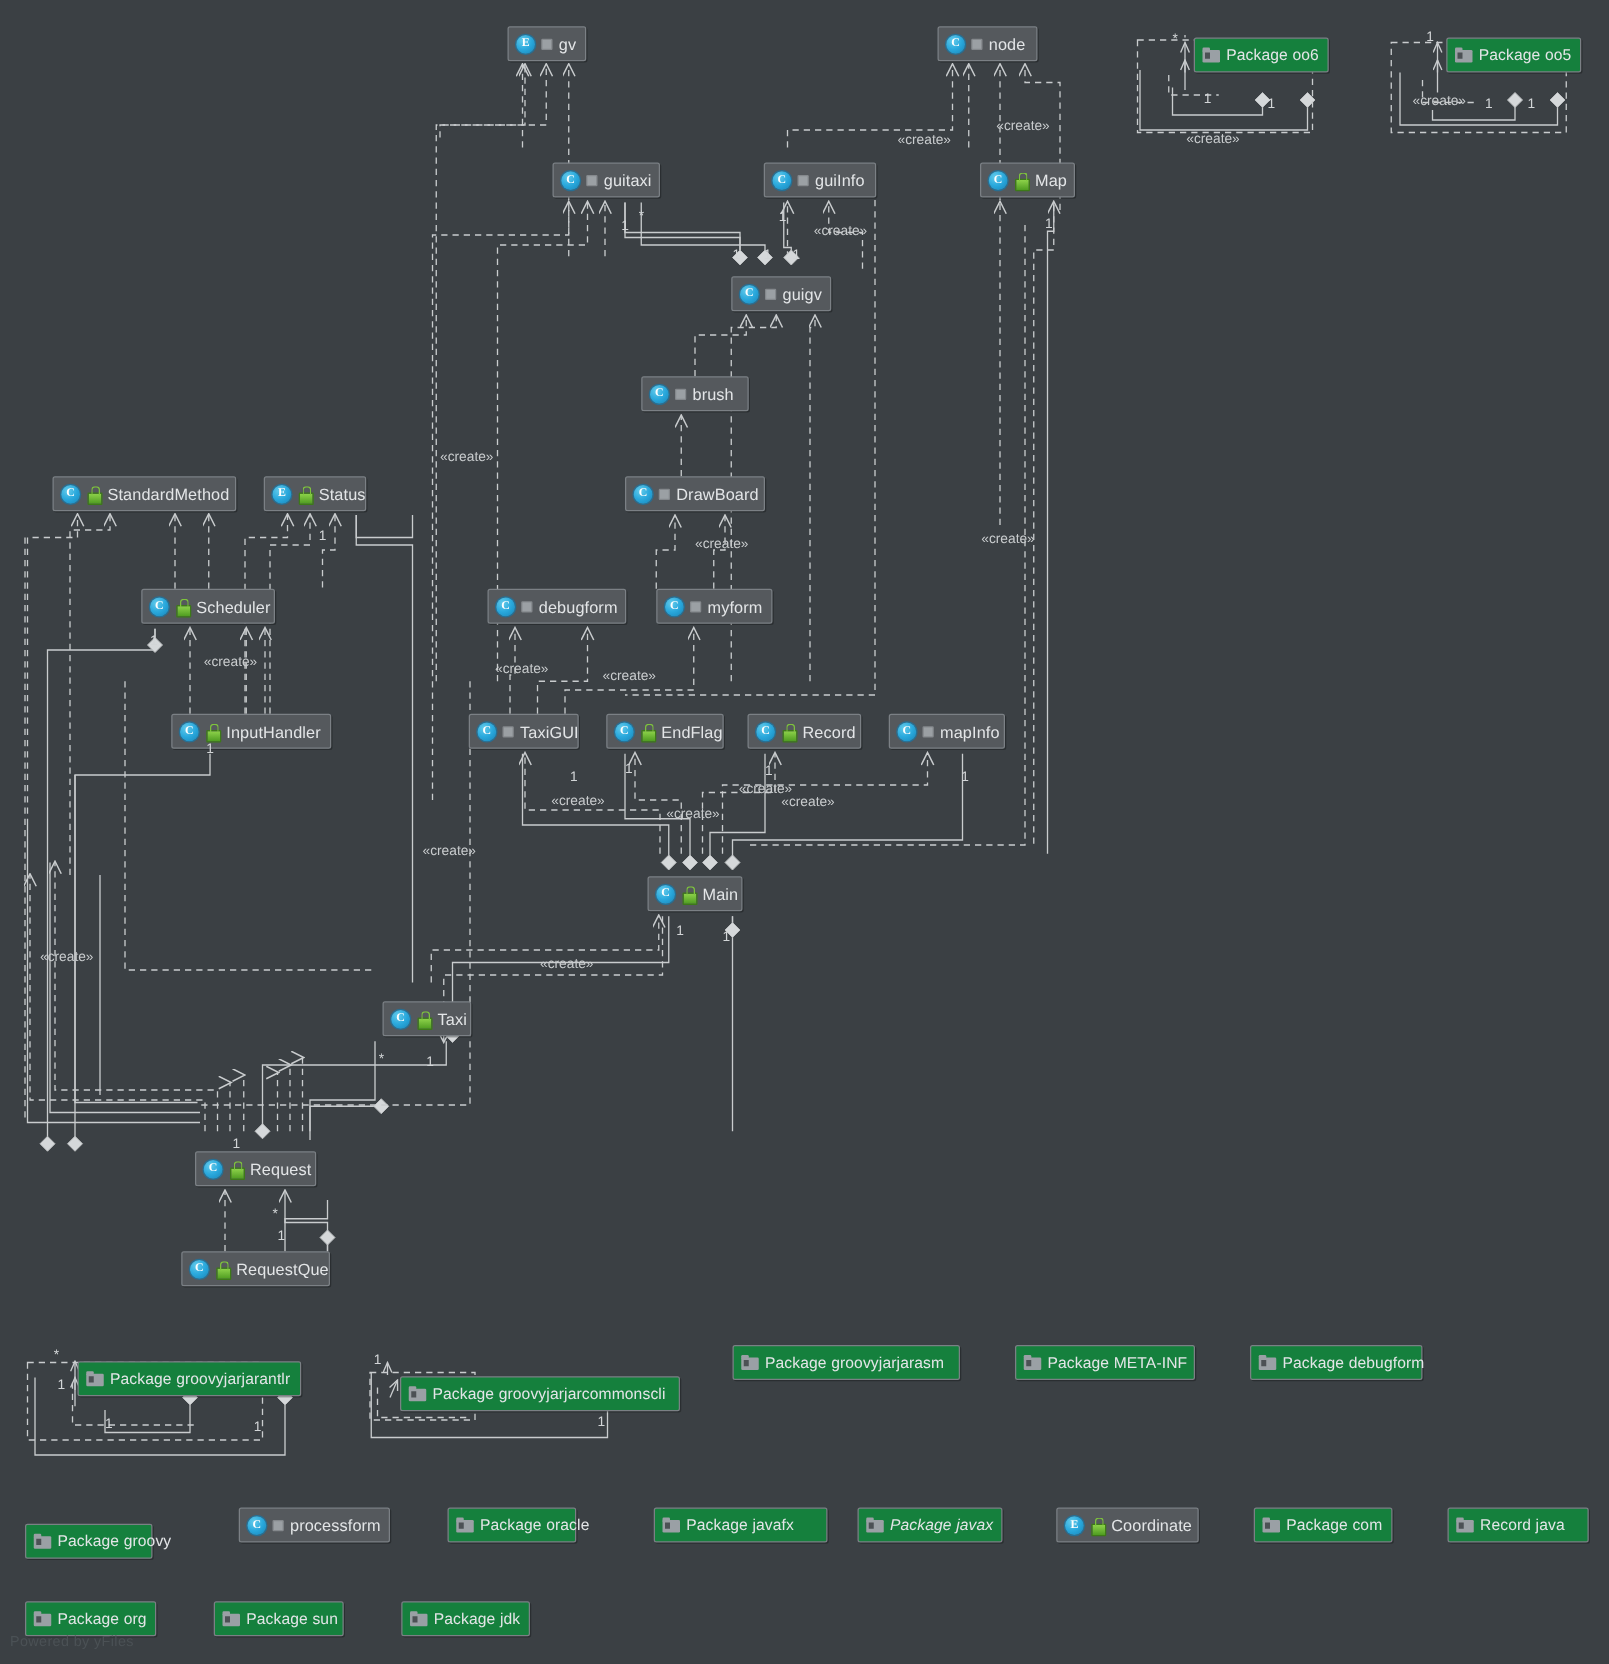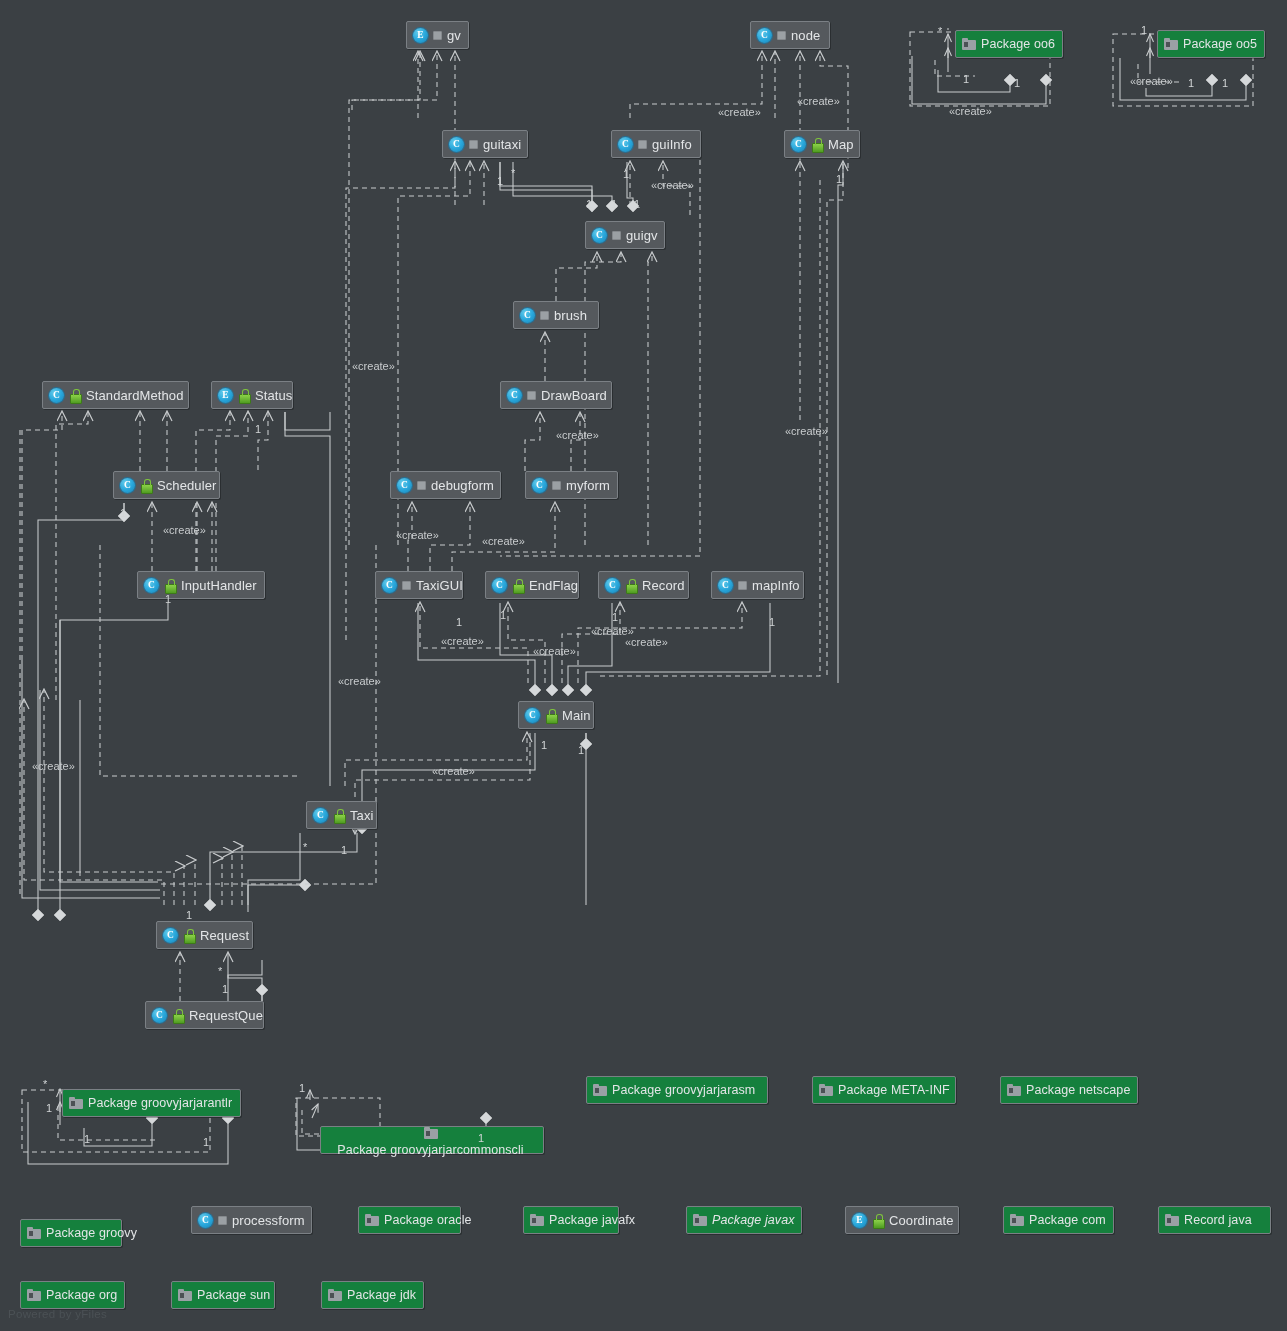--- a/index.html
+++ b/index.html
@@ -408,21 +408,21 @@
       <span class="ic ic-class">C</span>
       <span class="ic ic-green"></span>
       <span class="lbl">RequestQue</span>
     </div>
     <div class="node pkg" style="left: 62px; top: 1089px; width: 179px;">
       <span class="ic ic-folder">
         <i></i>
       </span>
       <span class="lbl">Package groovyjarjarantlr</span>
     </div>
-    <div class="node pkg" style="left: 320px; top: 1126px; width: 224px; flex-direction: column;">
+    <div class="node pkg" style="left: 320px; top: 1101px; width: 224px;">
       <span class="ic ic-folder">
         <i></i>
       </span>
       <span class="lbl">Package groovyjarjarcommonscli</span>
     </div>
     <div class="node pkg" style="left: 586px; top: 1076px; width: 182px;">
       <span class="ic ic-folder">
         <i></i>
       </span>
       <span class="lbl">Package groovyjarjarasm</span>
@@ -430,40 +430,40 @@
     <div class="node pkg" style="left: 812px; top: 1076px; width: 144px;">
       <span class="ic ic-folder">
         <i></i>
       </span>
       <span class="lbl">Package META-INF</span>
     </div>
     <div class="node pkg" style="left: 1000px; top: 1076px; width: 138px;">
       <span class="ic ic-folder">
         <i></i>
       </span>
-      <span class="lbl">Package netscape</span>
+      <span class="lbl">Package debugform</span>
     </div>
     <div class="node pkg" style="left: 20px; top: 1206px; width: 102px; margin-top: 13px;">
       <span class="ic ic-folder">
         <i></i>
       </span>
       <span class="lbl">Package groovy</span>
     </div>
     <div class="node" style="left: 191px; top: 1206px; width: 121px;">
       <span class="ic ic-class">C</span>
       <span class="ic ic-dot"></span>
       <span class="lbl">processform</span>
     </div>
     <div class="node pkg" style="left: 358px; top: 1206px; width: 103px;">
       <span class="ic ic-folder">
         <i></i>
       </span>
       <span class="lbl">Package oracle</span>
     </div>
-    <div class="node pkg" style="left: 523px; top: 1206px; width: 96px;">
+    <div class="node pkg" style="left: 523px; top: 1206px; width: 139px;">
       <span class="ic ic-folder">
         <i></i>
       </span>
       <span class="lbl">Package javafx</span>
     </div>
     <div class="node pkg" style="left: 686px; top: 1206px; width: 116px; font-style: italic;">
       <span class="ic ic-folder">
         <i></i>
       </span>
       <span class="lbl">Package javax</span>

